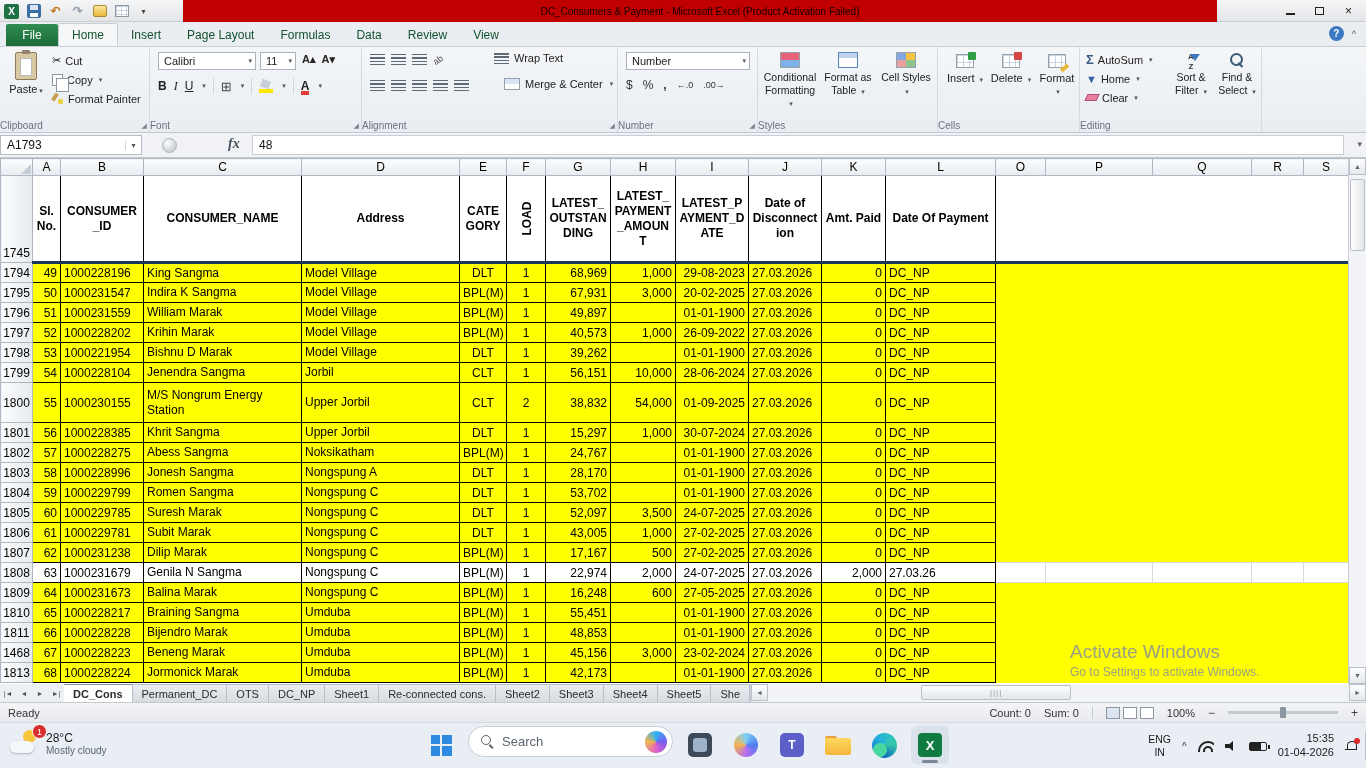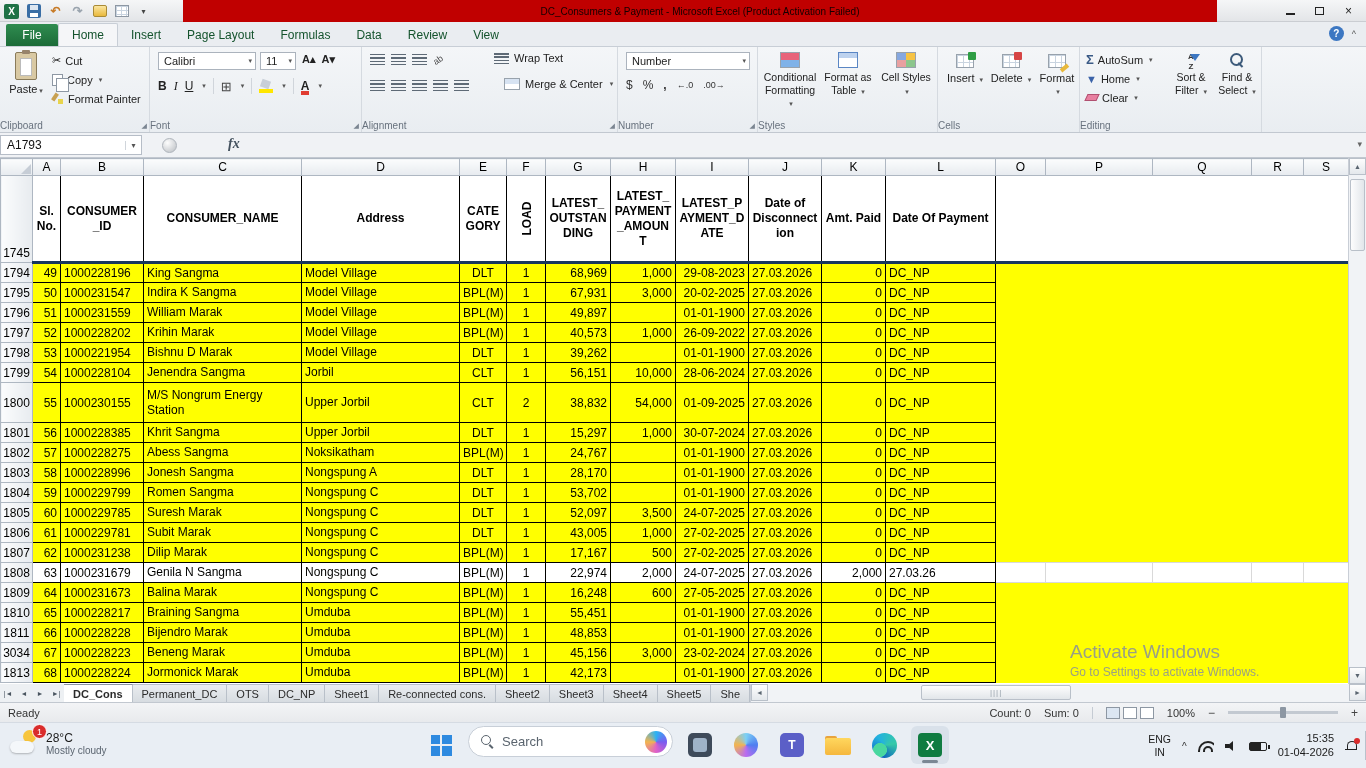--- a/index.html
+++ b/index.html
@@ -474,20 +474,23 @@
     </div>
   </div>
 
   <div id="fbar">
     <div id="namebox">
       <span class="nb-text">A1793</span>
       <span class="nb-arrow">▾</span>
     </div>
     <span class="orb"></span>
     <span class="fx">fx</span>
+    <div id="fcontent">
+        <span>48</span>
+      </div>
     <span id="fexpand">▾</span>
   </div>
 
   <div id="gridwrap">
     <table id="grid">
         <colgroup>
           <col style="width: 32px;">
           <col style="width: 28px;">
           <col style="width: 83px;">
           <col style="width: 158px;">
@@ -901,21 +904,21 @@
             <td class="dc a-l">27.03.2026</td>
             <td class="dc a-r">0</td>
             <td class="dc a-l">DC_NP</td>
             <td class="rc"></td>
             <td class="rc"></td>
             <td class="rc"></td>
             <td class="rc"></td>
             <td class="rc"></td>
           </tr>
           <tr class="drow row-yellow">
-            <td class="row-num">3034</td>
+            <td class="row-num">1468</td>
             <td class="dc a-r">67</td>
             <td class="dc a-l">1000228223</td>
             <td class="dc a-l wrapc">Beneng Marak</td>
             <td class="dc a-l wrapc">Umduba</td>
             <td class="dc a-c">BPL(M)</td>
             <td class="dc a-c">1</td>
             <td class="dc a-r">45,156</td>
             <td class="dc a-r">3,000</td>
             <td class="dc a-r">23-02-2024</td>
             <td class="dc a-l">27.03.2026</td>

